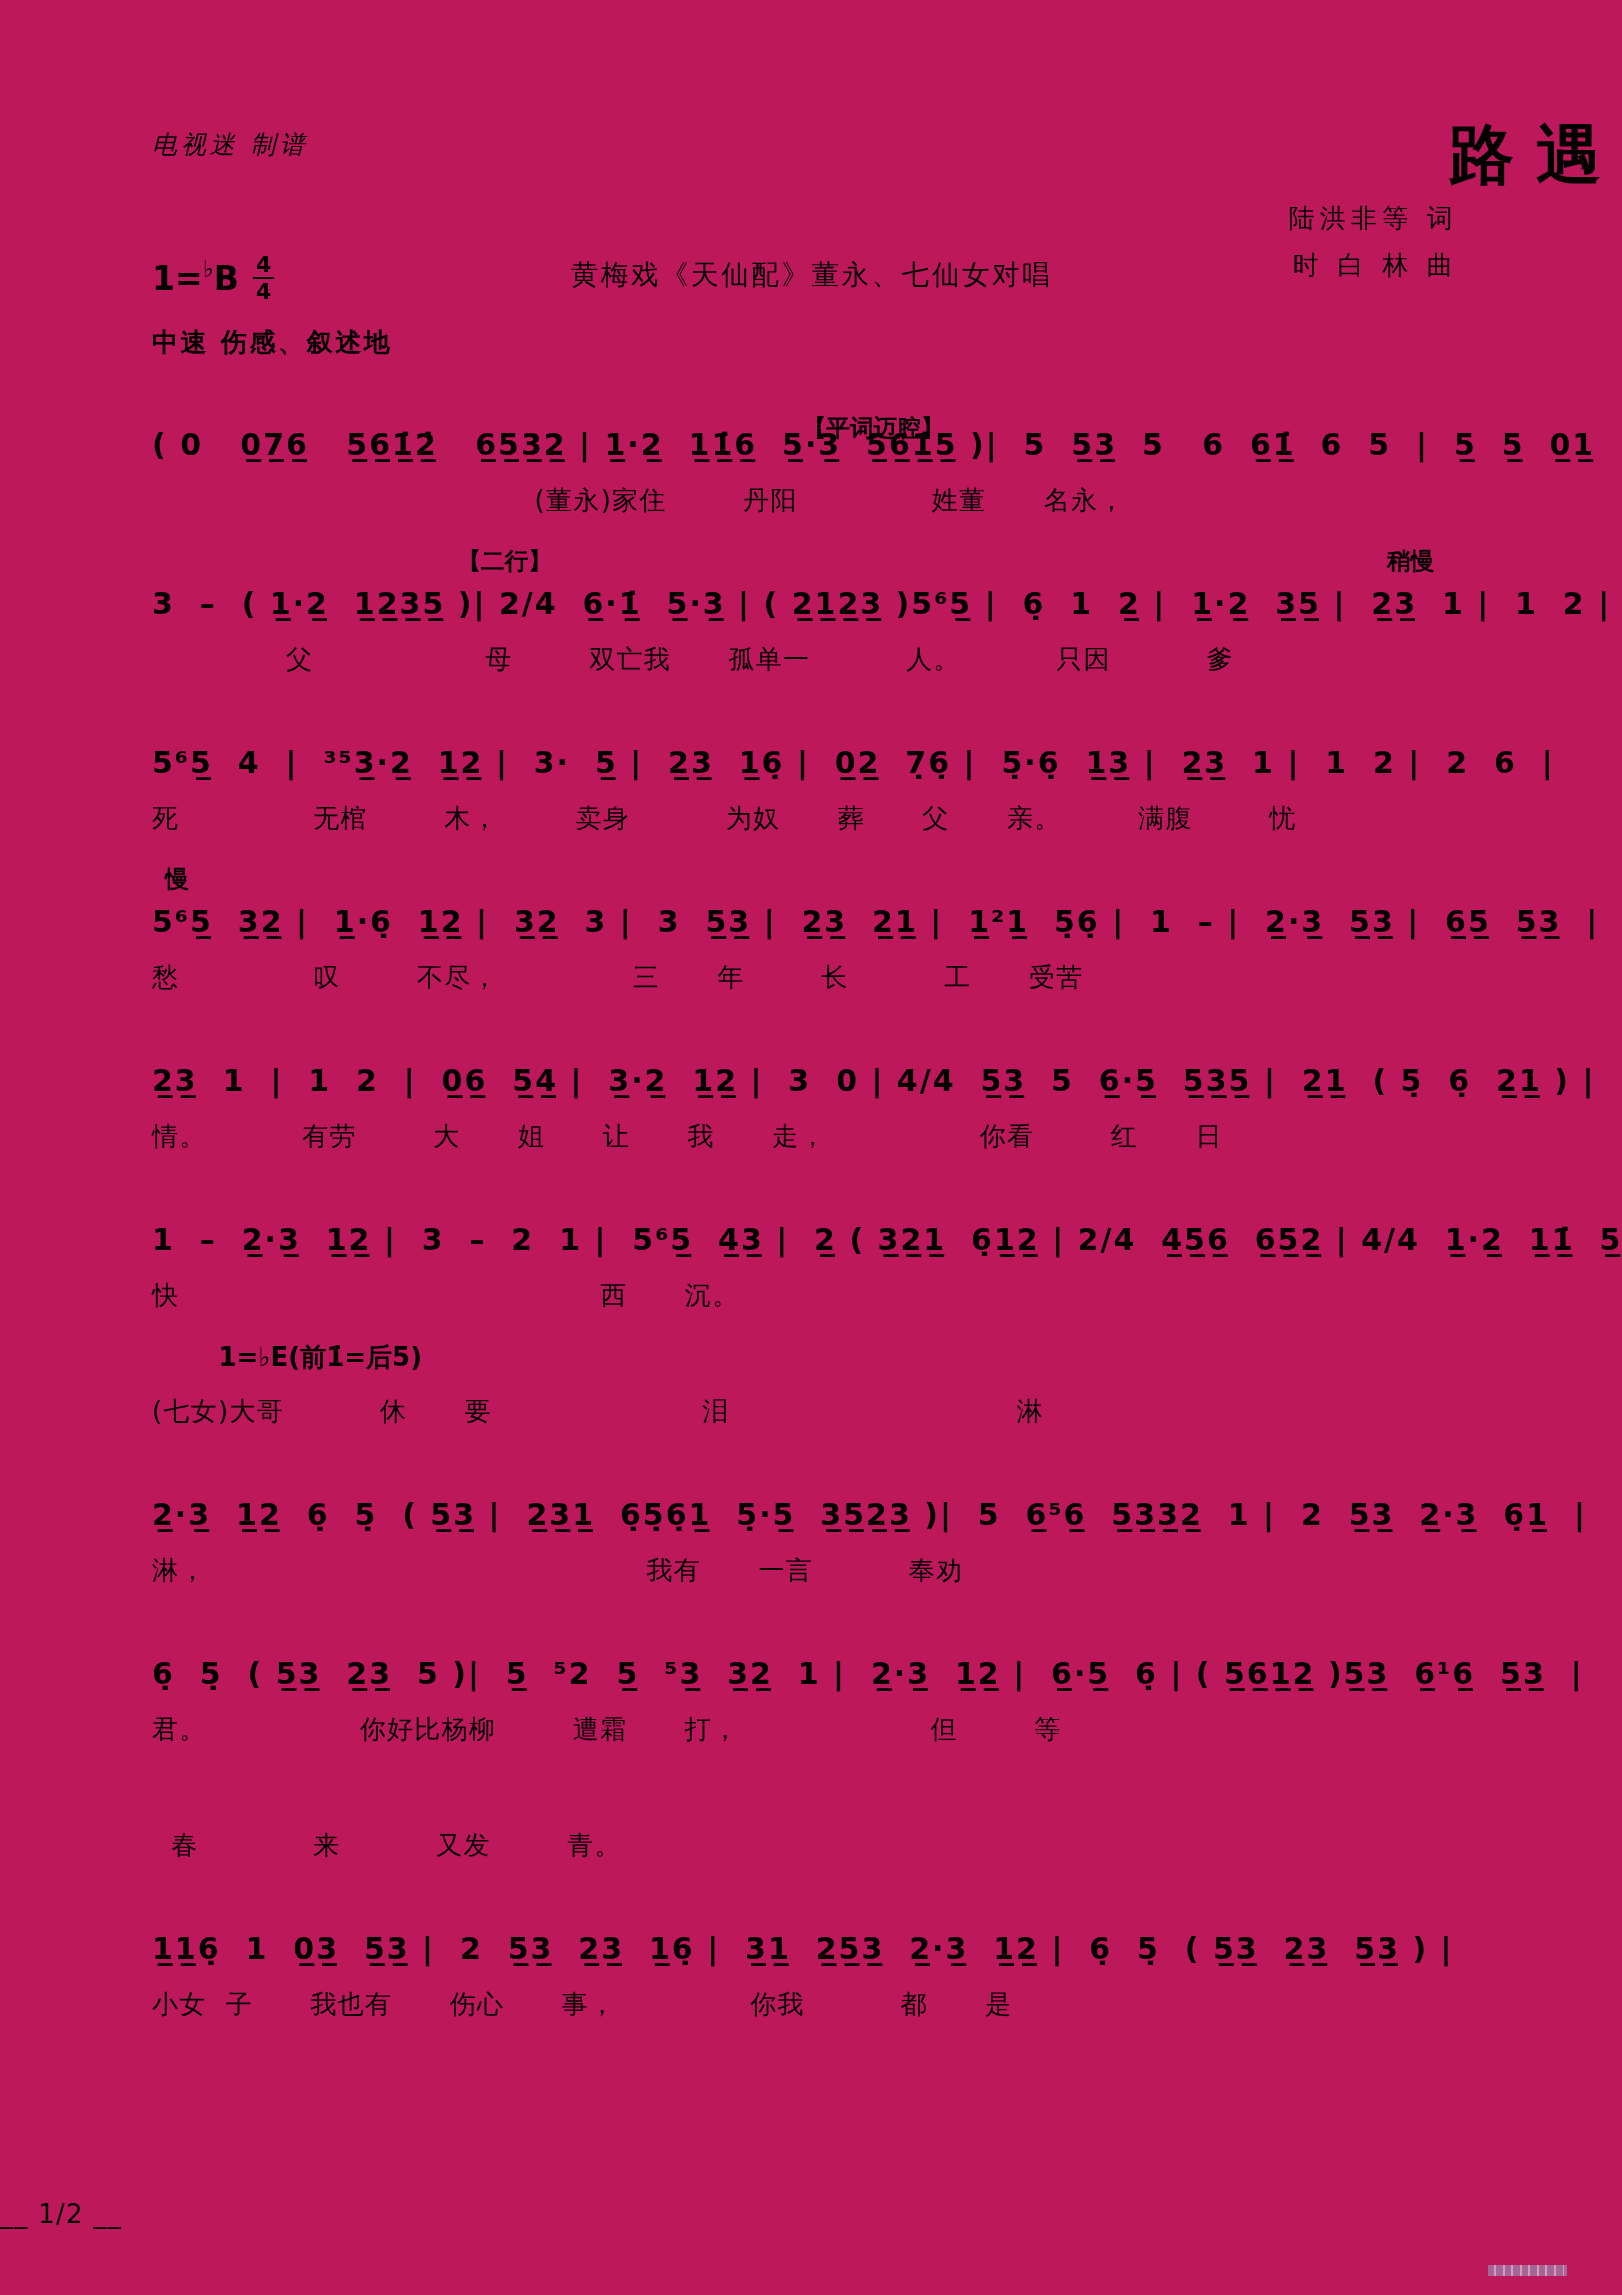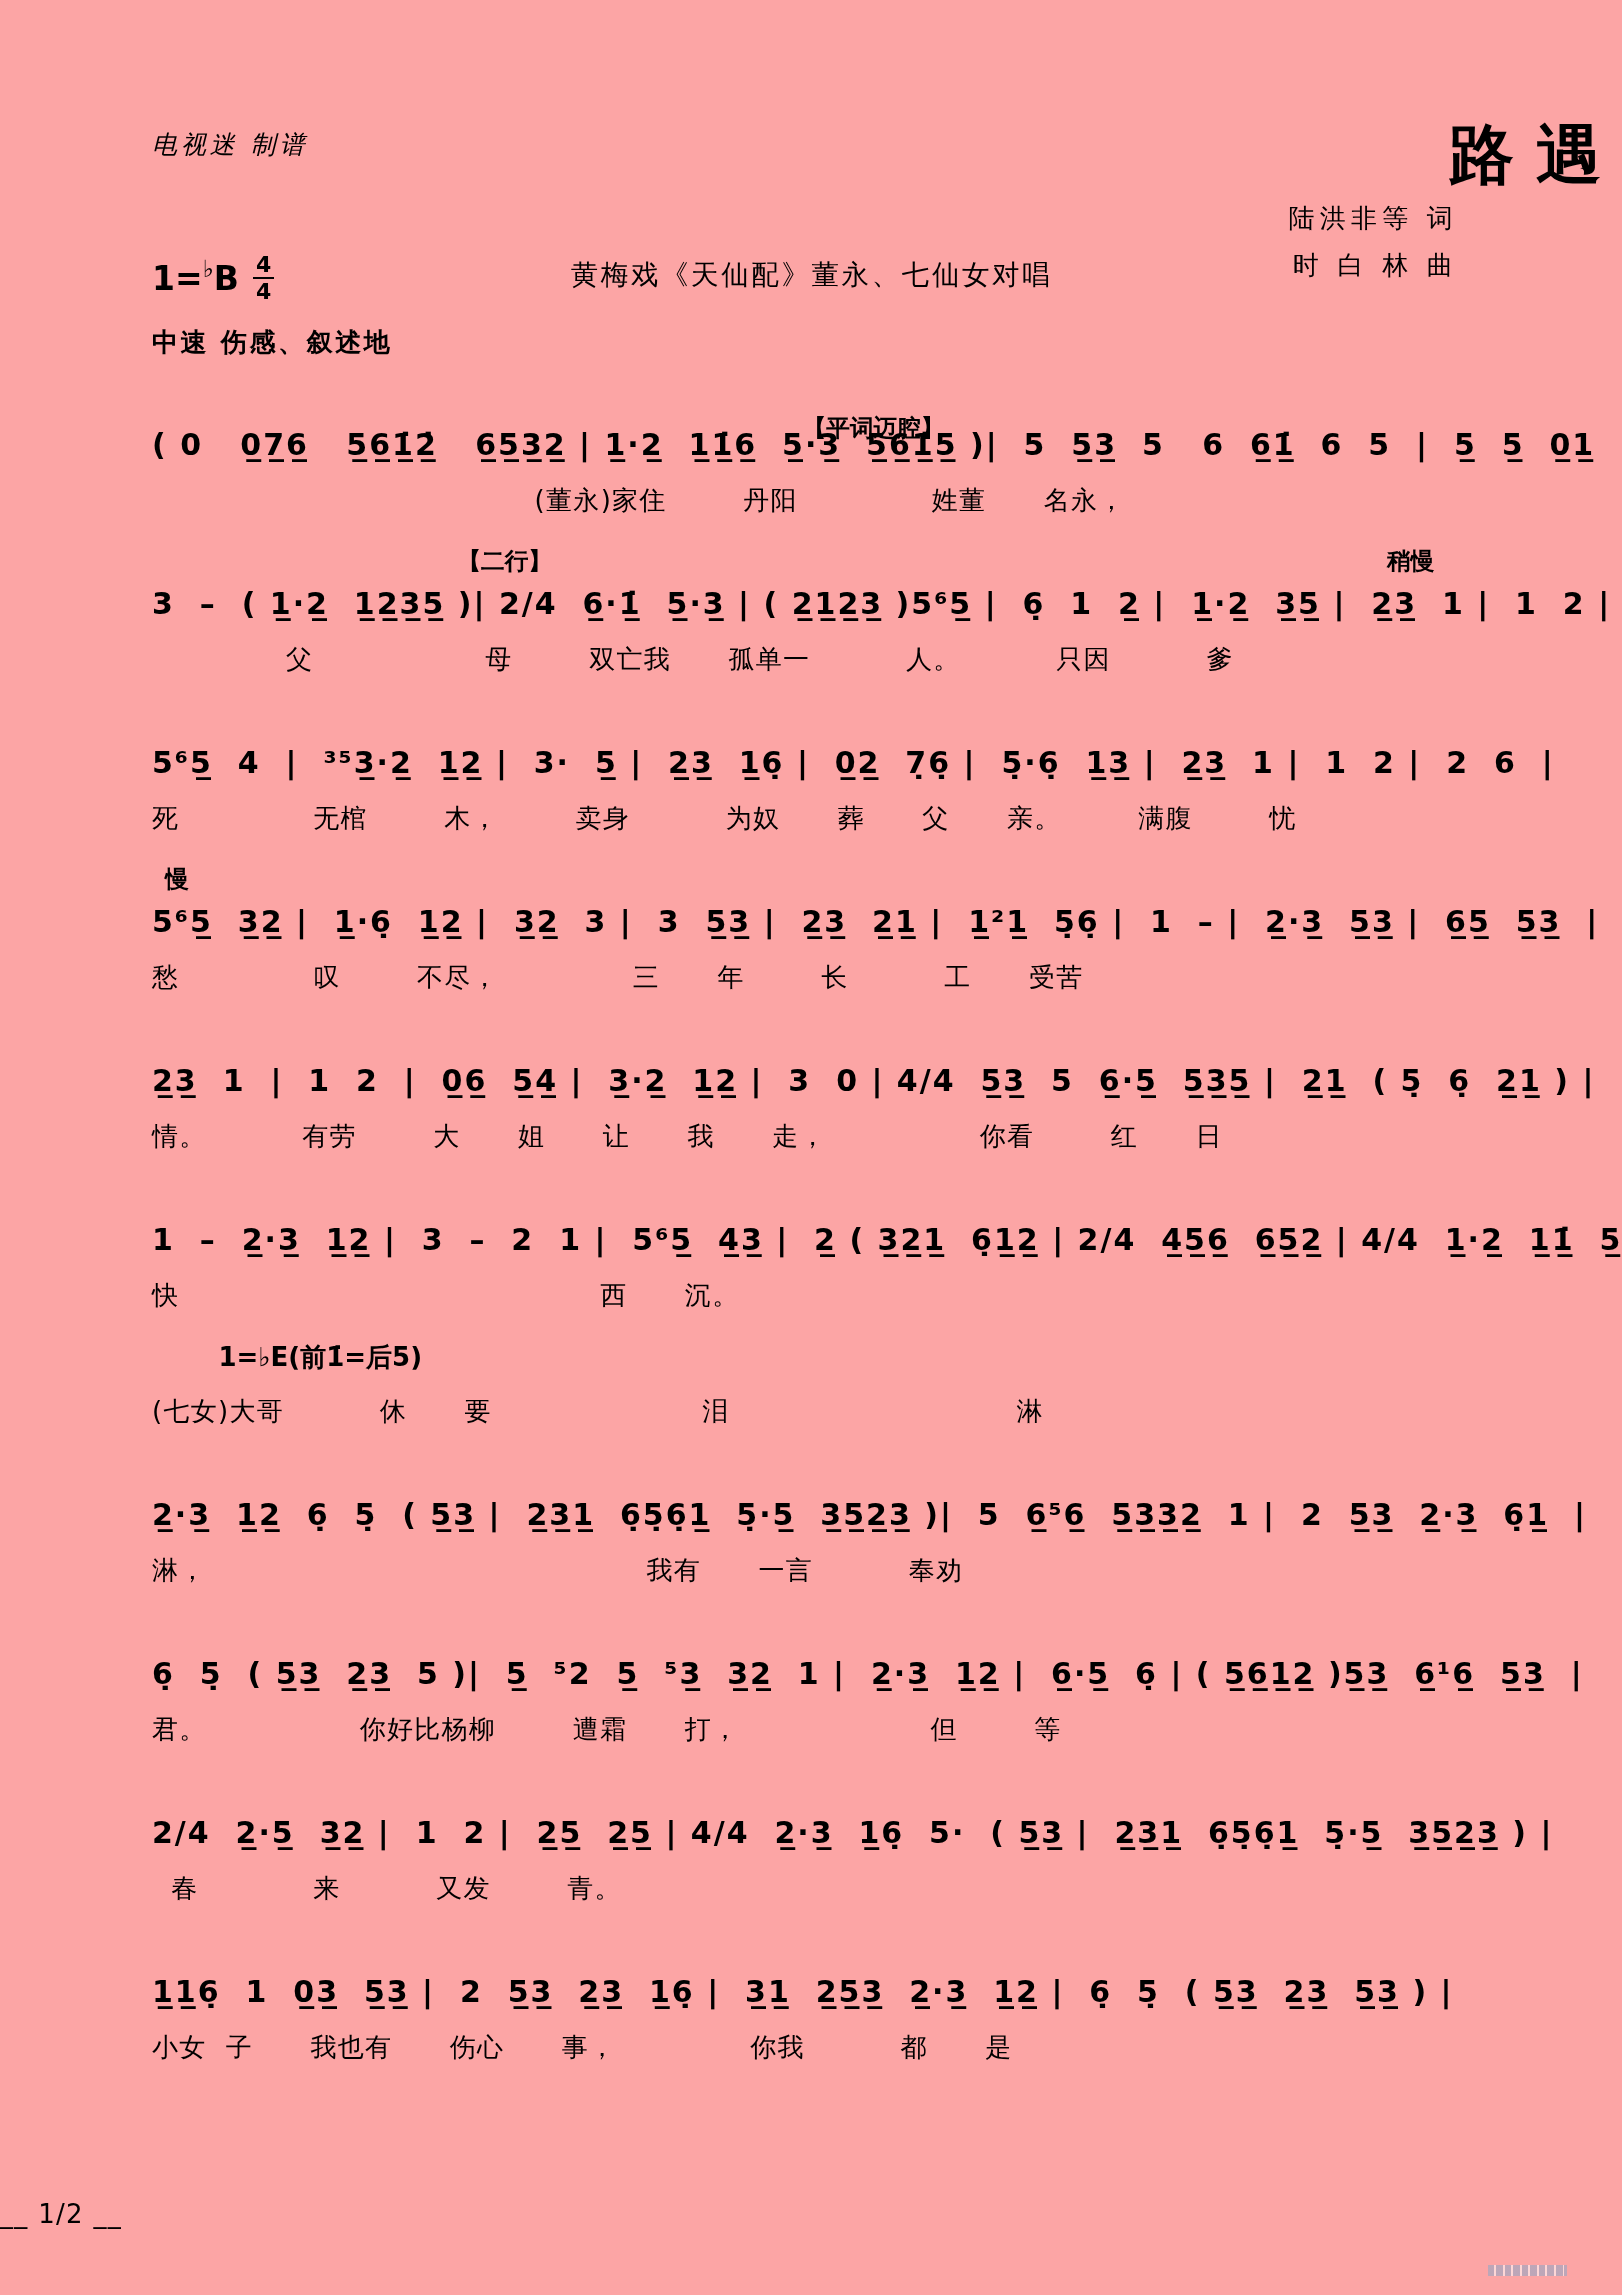--- a/index.html
+++ b/index.html
@@ -1,20 +1,20 @@
 <!DOCTYPE html>
 <html style="font-size:10.5px"><head>
 <meta charset="utf-8">
 <style>
   html,body { margin:0; padding:0; background:#e8e8e8; }
   .page {
     position:relative;
     width:1623px; height:2295px;
     margin:0 auto;
-    background:#fca5a5;
+    background:#be185d;
     font-family:"DejaVu Sans", sans-serif;
     color:#000;
     overflow:hidden;
   }
   .credit {
     position:absolute; left:152px; top:128px;
     font-family:"DejaVu Serif", serif;
     font-style:italic;
     font-size:25px; letter-spacing:3.9px;
   }
@@ -167,21 +167,20 @@
     </div>
 
     <div class="system">
       <div class="ann-layer"></div>
       <div class="notation">6̣  5̣  ( 5̲3̲  2̲3̲  5 )|  5̲  ⁵2  5̲  ⁵3̲  3̲2̲  1 |  2̲·3̲  1̲2̲ |  6̲·5̲  6̣ | ( 5̲6̲1̲2̲ )5̲3̲  6̲¹6̲  5̲3̲  |</div>
       <div class="lyrics">君。                你好比杨柳        遭霜      打，                    但        等</div>
     </div>
 
     <div class="system">
       <div class="ann-layer"></div>
-      <div class="notation">2/4  2̲·5̲  3̲2̲ |  1  2 |  2̲5̲  2̲5̲ | 4/4  2̲·3̲  1̲6̣  5·  ( 5̲3̲ |  2̲3̲1̲  6̣5̣6̣1̲  5̣·5̲  3̲5̲2̲3̲ ) |</div>
       <div class="lyrics">  春            来          又发        青。</div>
     </div>
 
     <div class="system">
       <div class="ann-layer"></div>
       <div class="notation">1̲1̲6̣  1  0̲3̲  5̲3̲ |  2  5̲3̲  2̲3̲  1̲6̣ |  3̲1̲  2̲5̲3̲  2̲·3̲  1̲2̲ |  6̣  5̣  ( 5̲3̲  2̲3̲  5̲3̲ ) |</div>
       <div class="lyrics">小女  子      我也有      伤心      事，              你我          都      是</div>
     </div>
 
   </div>

